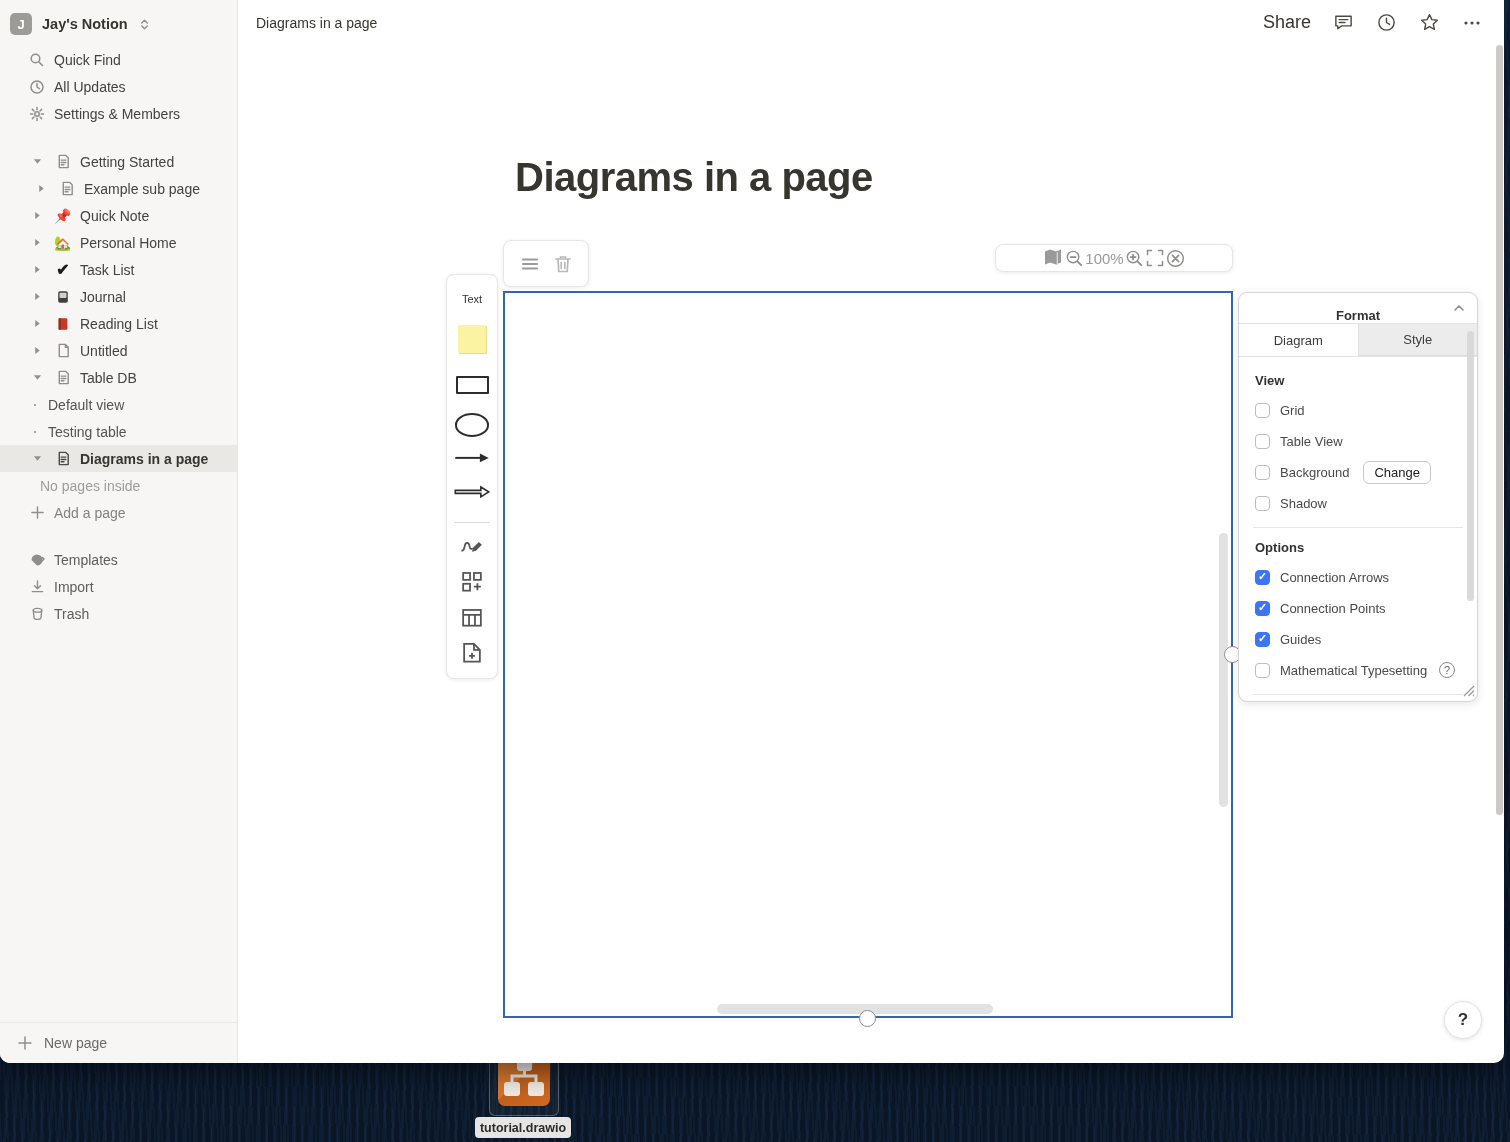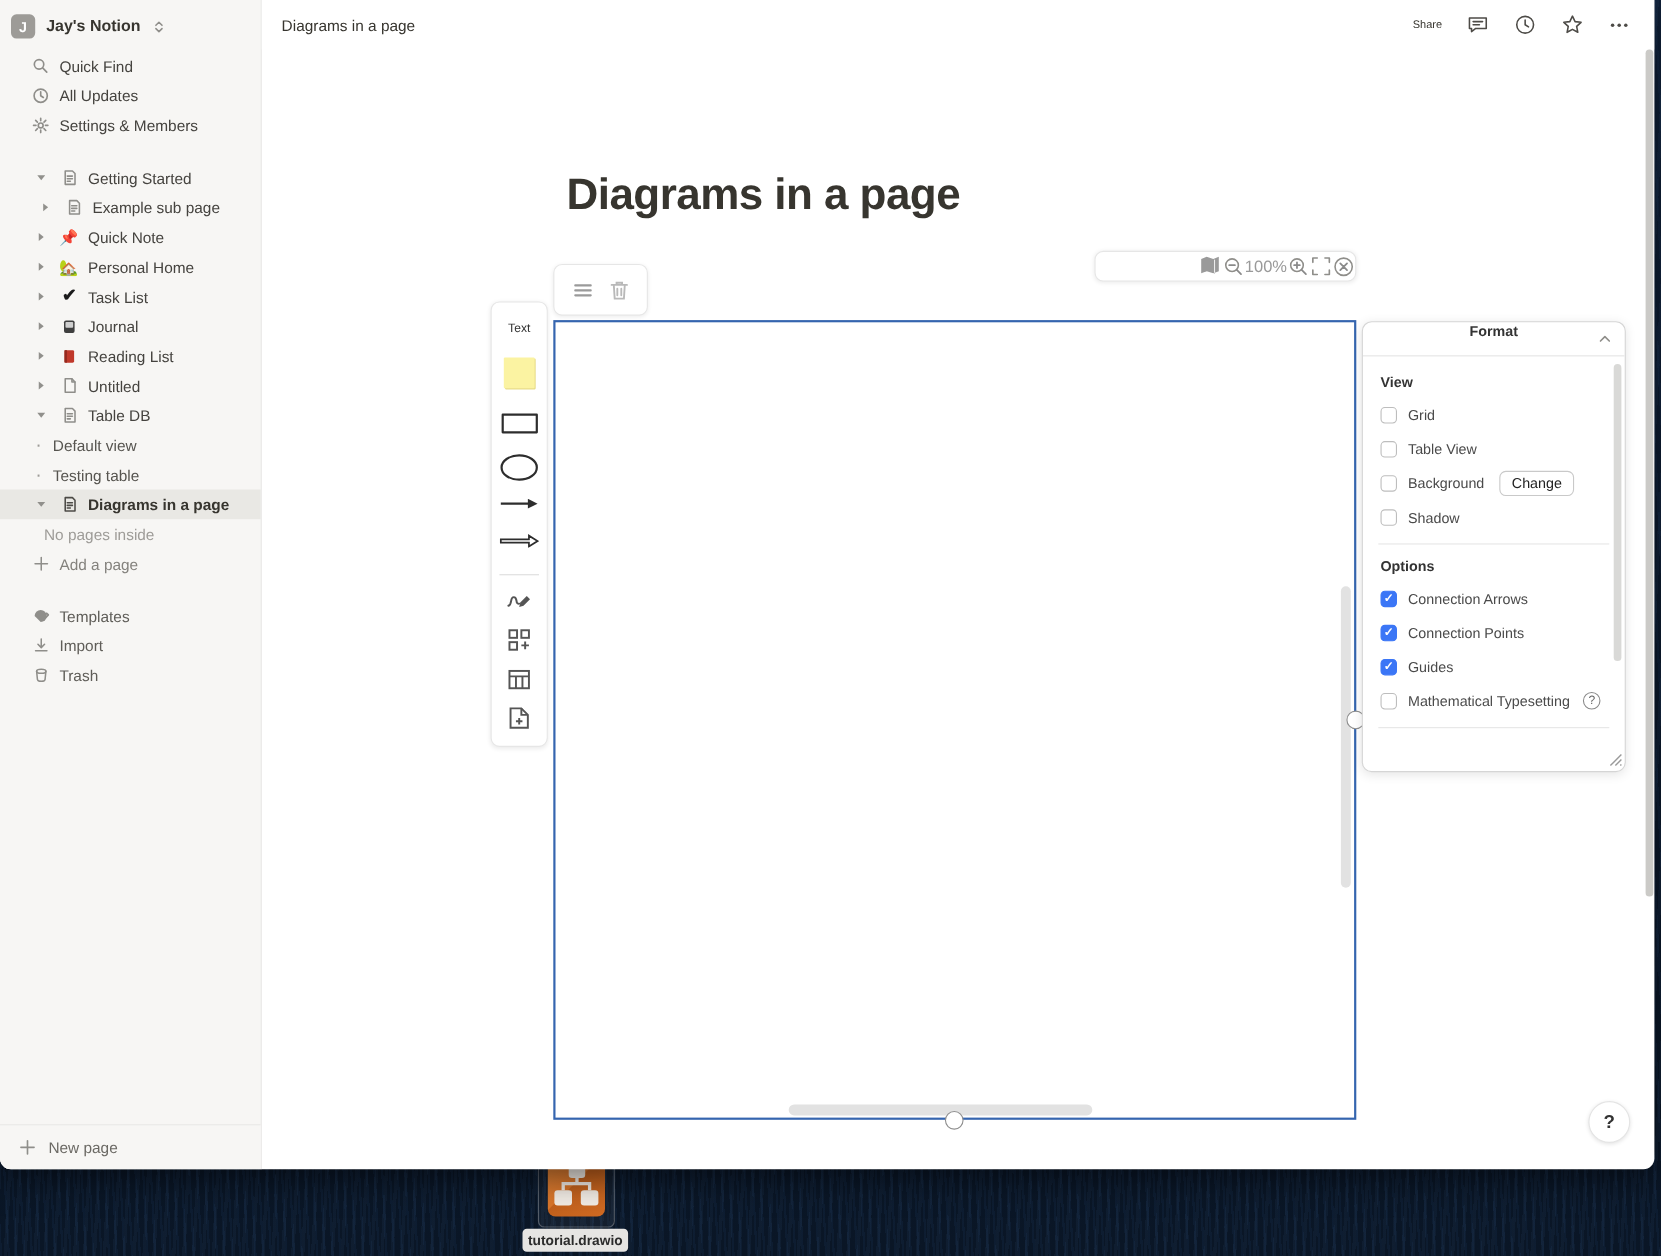--- a/index.html
+++ b/index.html
@@ -36,43 +36,43 @@
   .emoji{font-size:14px;line-height:1}
   .sel{background:#e9e8e4}
   .sel .lbl{font-weight:bold;color:#37352f}
   .muted{color:#9e9c98}
   .bullet{color:#9e9c98;font-size:18px;width:10px;text-align:center;flex:none}
   #newpage{position:absolute;left:0;bottom:0;width:100%;height:41px;border-top:1px solid #e9e8e6;display:flex;align-items:center;gap:10px;padding-left:16px;color:#6b6964;font-size:14px;background:#f7f6f4}
   
   #topbar{position:absolute;left:238px;top:0;right:0;height:45px;background:#fff;display:flex;align-items:center}
   #crumb{margin-left:18px;font-size:14px;color:#37352f}
   #topbar .right{margin-left:auto;display:flex;align-items:center;gap:22px;margin-right:22px}
-  #share{font-size:10px;color:#37352f;cursor:pointer}
+  #share{font-size:18px;color:#37352f;cursor:pointer}
   
   #title{position:absolute;left:515px;top:155px;font-size:40px;font-weight:bold;color:#37352f;letter-spacing:-.5px}
   .card{background:#fff;border:1px solid #e6e6e6;border-radius:8px;box-shadow:0 1px 4px rgba(0,0,0,.08)}
   #minibar{position:absolute;left:503px;top:240px;width:86px;height:47px;display:flex;align-items:center;justify-content:center;gap:14px}
-  #zoombar{position:absolute;left:995px;top:228px;width:238px;height:28px;display:flex;align-items:center;justify-content:flex-end}
+  #zoombar{position:absolute;left:995px;top:244px;width:238px;height:28px;display:flex;align-items:center;justify-content:center}
   #zoomlvl{font-size:15px;color:#9a9a9a}
   
   #canvas{position:absolute;left:503px;top:291px;width:730px;height:727px;background:#fff;border:2px solid #3565af}
   #hscroll{position:absolute;left:717px;top:1004px;width:276px;height:10px;border-radius:5px;background:#e2e2e2}
   #vscroll{position:absolute;left:1219px;top:533px;width:9px;height:274px;border-radius:5px;background:#e2e2e2}
   .handle{position:absolute;width:17px;height:17px;border-radius:50%;background:#fff;border:1.5px solid #8f8f8f}
   
   #palette{position:absolute;left:446px;top:274px;width:52px;height:405px;display:flex;flex-direction:column;align-items:center;padding-top:18px}
   #palette .txt{font-size:11px;color:#333;margin-bottom:20px}
   .note{width:28px;height:28px;background:#fbf3a2;border-radius:1px;box-shadow:1px 1px 0 #e8dd8a;margin-bottom:23px}
   .shp-rect{width:33px;height:19px;border:2px solid #2d2d2d;border-radius:1px;margin-bottom:19px}
   .shp-ell{width:34px;height:24px;border:2px solid #2d2d2d;border-radius:50%;margin-bottom:14px}
   .pal-svg{margin-bottom:14px}
   .pal-div{width:36px;border-top:1px solid #ddd;margin:10px 0 12px}
   
   #format{position:absolute;left:1238px;top:292px;width:240px;height:410px;background:#fff;border:1px solid #d5d5d5;border-radius:9px;box-shadow:0 2px 10px rgba(0,0,0,.10);overflow:hidden;font-size:13px;color:#3c3c3c}
-  #fmt-head{height:31px;display:flex;align-items:flex-start;justify-content:center;font-weight:bold;color:#333;border-bottom:1px solid #e4e4e4;position:relative}
+  #fmt-head{height:31px;display:flex;align-items:flex-end;justify-content:center;font-weight:bold;color:#333;border-bottom:1px solid #e4e4e4;position:relative}
   #fmt-collapse{position:absolute;right:12px;top:9px}
   .tabs{display:flex;height:33px;border-bottom:1px solid #e4e4e4}
   .tab{flex:1;display:flex;align-items:center;justify-content:center;color:#3c3c3c}
   .tab.active{background:#fff;border-right:1px solid #e4e4e4}
   .tab.inactive{background:#ececec;border-bottom:1px solid #dcdcdc;cursor:pointer}
   .fbody{padding:14px 14px 15px 16px}
   .fhead{font-weight:bold;color:#333;margin:2px 0 10px}
   .crow{display:flex;align-items:center;gap:10px;height:24px;margin-bottom:7px;color:#4a4a4a}
   .cb{width:15px;height:15px;border:1.5px solid #bdbdbd;border-radius:4px;background:#fff;flex:none;position:relative;cursor:pointer}
   .cb.checked{background:#3b76f6;border-color:#3b76f6}
@@ -470,20 +470,24 @@
 
   <div id="format">
     <div id="fmt-head">
       <span>Format</span>
       <span id="fmt-collapse">
           <svg width="12" height="12" viewBox="0 0 12 12">
             <path class="ico" stroke="#9a9a9a" d="M2 8l4-4 4 4"></path>
           </svg>
         </span>
     </div>
+    <div class="tabs">
+      <div class="tab active">Diagram</div>
+      <div class="tab inactive">Style</div>
+    </div>
     <div class="fbody">
       <div class="fhead">View</div>
       <div class="crow">
         <span class="cb"></span>
         <span>Grid</span>
       </div>
       <div class="crow">
         <span class="cb"></span>
         <span>Table View</span>
       </div>

